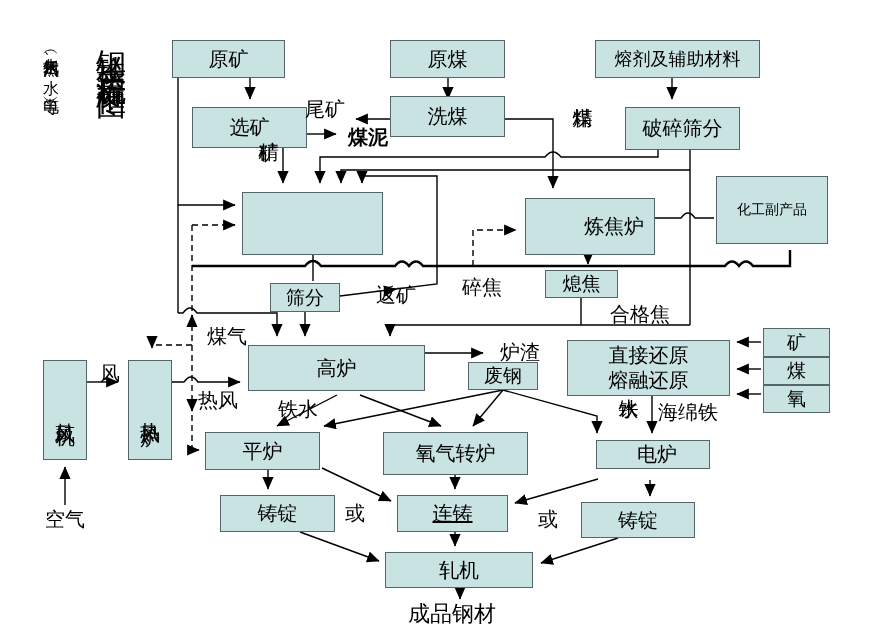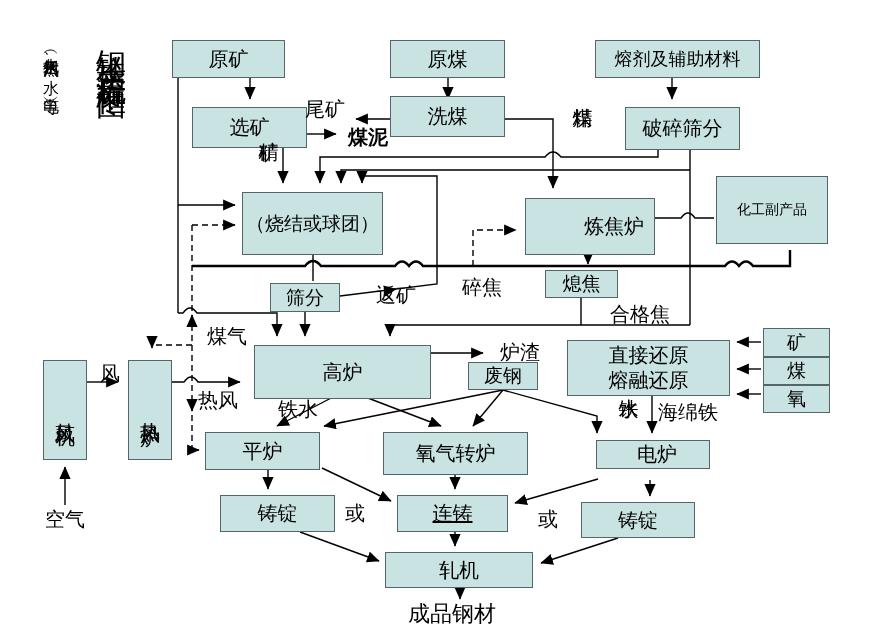--- a/index.html
+++ b/index.html
@@ -106,28 +106,27 @@
 
   <div id="nodes-root">
       <div class="node" style="left: 172px; top: 40px; width: 113px; height: 38px;">原矿</div>
       <div class="node" style="left: 390px; top: 40px; width: 115px; height: 38px;">原煤</div>
       <div class="node" style="left: 595px; top: 40px; width: 165px; height: 38px; font-size: 18px;">熔剂及辅助材料</div>
       <div class="node" style="left: 192px; top: 107px; width: 115px; height: 41px;">选矿</div>
       <div class="node" style="left: 390px; top: 96px; width: 115px; height: 41px;">洗煤</div>
       <div class="node" style="left: 625px; top: 107px; width: 115px; height: 43px;">破碎筛分</div>
       <div class="node" style="left: 242px; top: 192px; width: 141px; height: 63px; font-size: 19px;">
         <div>
-          <div>（烧结或球团）</div>
         </div>
       </div>
       <div class="node" style="left: 525px; top: 198px; width: 130px; height: 57px; padding-left: 48px;">炼焦炉</div>
       <div class="node" style="left: 716px; top: 176px; width: 112px; height: 68px; font-size: 14px;">化工副产品</div>
       <div class="node" style="left: 545px; top: 270px; width: 73px; height: 28px; font-size: 19px;">熄焦</div>
       <div class="node" style="left: 270px; top: 283px; width: 70px; height: 29px; font-size: 19px;">筛分</div>
-      <div class="node" style="left: 254px; top: 345px; width: 177px; height: 54px;">高炉</div>
+      <div class="node" style="left: 248px; top: 345px; width: 177px; height: 46px;">高炉</div>
       <div class="node" style="left: 468px; top: 362px; width: 70px; height: 28px; font-size: 19px;">废钢</div>
       <div class="node" style="left: 567px; top: 340px; width: 163px; height: 56px; font-size: 20px;">
         <div>
           <div>直接还原</div>
           <div>熔融还原</div>
         </div>
       </div>
       <div class="node" style="left: 763px; top: 328px; width: 67px; height: 29px; font-size: 19px;">矿</div>
       <div class="node" style="left: 763px; top: 357px; width: 67px; height: 28px; font-size: 19px;">煤</div>
       <div class="node" style="left: 763px; top: 385px; width: 67px; height: 28px; font-size: 19px;">氧</div>

